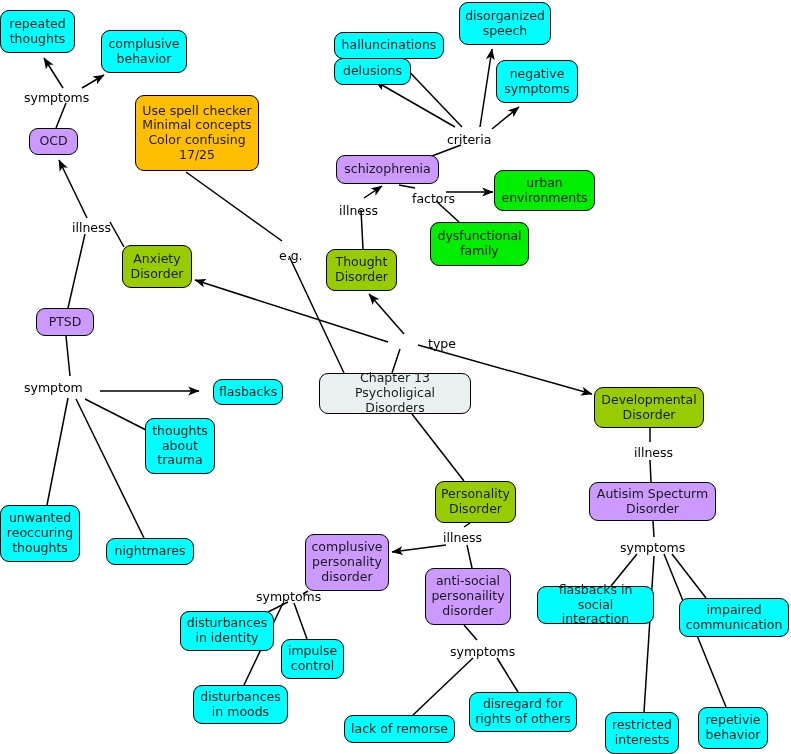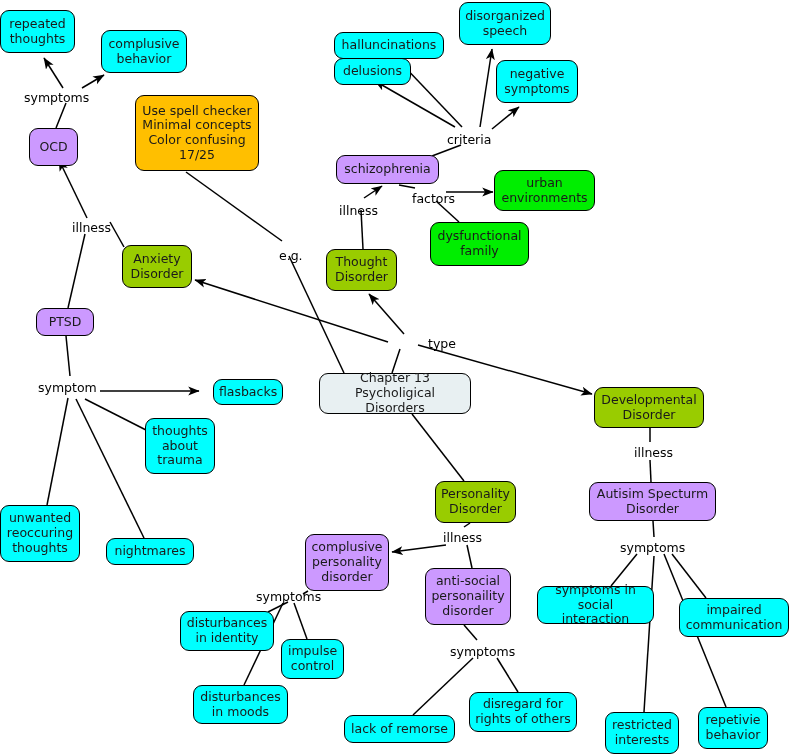--- a/index.html
+++ b/index.html
@@ -107,21 +107,21 @@
         <path d="M 473 658 L 413 715"></path>
         <path d="M 497 658 L 518 692"></path>
       </g>
   </svg>
 
   <div id="node-layer">
       <div class="node" style="left: 0px; top: 10px; width: 75px; height: 43px; background: rgb(0, 255, 255);">repeated
 thoughts</div>
       <div class="node" style="left: 101px; top: 30px; width: 86px; height: 43px; background: rgb(0, 255, 255);">complusive
 behavior</div>
-      <div class="node" style="left: 29px; top: 128px; width: 49px; height: 38px; background: rgb(204, 153, 255);">OCD</div>
+      <div class="node" style="left: 29px; top: 128px; width: 49px; height: 27px; background: rgb(204, 153, 255);">OCD</div>
       <div class="node" style="left: 135px; top: 95px; width: 124px; height: 76px; background: rgb(255, 191, 0);">Use spell checker
 Minimal concepts
 Color confusing
 17/25</div>
       <div class="node" style="left: 294px; top: 58px; width: 77px; height: 27px; background: rgb(0, 255, 255); margin-left: 40px;">delusions</div>
       <div class="node" style="left: 334px; top: 32px; width: 110px; height: 27px; background: rgb(0, 255, 255);">halluncinations</div>
       <div class="node" style="left: 459px; top: 2px; width: 92px; height: 43px; background: rgb(0, 255, 255);">disorganized
 speech</div>
       <div class="node" style="left: 496px; top: 60px; width: 82px; height: 43px; background: rgb(0, 255, 255);">negative
 symptoms</div>
@@ -150,21 +150,21 @@
       <div class="node" style="left: 0px; top: 505px; width: 80px; height: 57px; background: rgb(0, 255, 255);">unwanted
 reoccuring
 thoughts</div>
       <div class="node" style="left: 106px; top: 538px; width: 88px; height: 27px; background: rgb(0, 255, 255);">nightmares</div>
       <div class="node" style="left: 305px; top: 534px; width: 84px; height: 57px; background: rgb(204, 153, 255);">complusive
 personality
 disorder</div>
       <div class="node" style="left: 425px; top: 568px; width: 86px; height: 57px; background: rgb(204, 153, 255);">anti-social
 personaility
 disorder</div>
-      <div class="node" style="left: 537px; top: 586px; width: 117px; height: 38px; background: rgb(0, 255, 255);">symptoms in
+      <div class="node" style="left: 537px; top: 586px; width: 117px; height: 38px; background: rgb(0, 255, 255);">flasbacks in
 social interaction</div>
       <div class="node" style="left: 679px; top: 598px; width: 110px; height: 39px; background: rgb(0, 255, 255);">impaired
 communication</div>
       <div class="node" style="left: 180px; top: 611px; width: 94px; height: 40px; background: rgb(0, 255, 255);">disturbances
 in identity</div>
       <div class="node" style="left: 281px; top: 639px; width: 63px; height: 40px; background: rgb(0, 255, 255);">impulse
 control</div>
       <div class="node" style="left: 193px; top: 685px; width: 95px; height: 39px; background: rgb(0, 255, 255);">disturbances
 in moods</div>
       <div class="node" style="left: 344px; top: 715px; width: 111px; height: 28px; background: rgb(0, 255, 255);">lack of remorse</div>
@@ -176,21 +176,21 @@
 behavior</div>
     </div>
   <div id="label-layer">
       <div class="edge-label" style="left: 24px; top: 91px;">symptoms</div>
       <div class="edge-label" style="left: 72px; top: 221px;">illness</div>
       <div class="edge-label" style="left: 447px; top: 133px;">criteria</div>
       <div class="edge-label" style="left: 412px; top: 192px;">factors</div>
       <div class="edge-label" style="left: 339px; top: 204px;">illness</div>
       <div class="edge-label" style="left: 279px; top: 249px;">e.g.</div>
       <div class="edge-label" style="left: 392px; top: 337px; margin-left: 36px;">type</div>
-      <div class="edge-label" style="left: 38px; top: 381px; text-align: right;">symptom</div>
+      <div class="edge-label" style="left: 24px; top: 381px; text-align: right;">symptom</div>
       <div class="edge-label" style="left: 634px; top: 446px;">illness</div>
       <div class="edge-label" style="left: 443px; top: 531px;">illness</div>
       <div class="edge-label" style="left: 620px; top: 541px;">symptoms</div>
       <div class="edge-label" style="left: 256px; top: 590px;">symptoms</div>
       <div class="edge-label" style="left: 450px; top: 645px;">symptoms</div>
     </div>
 
 </div>
 
 </body></html>

